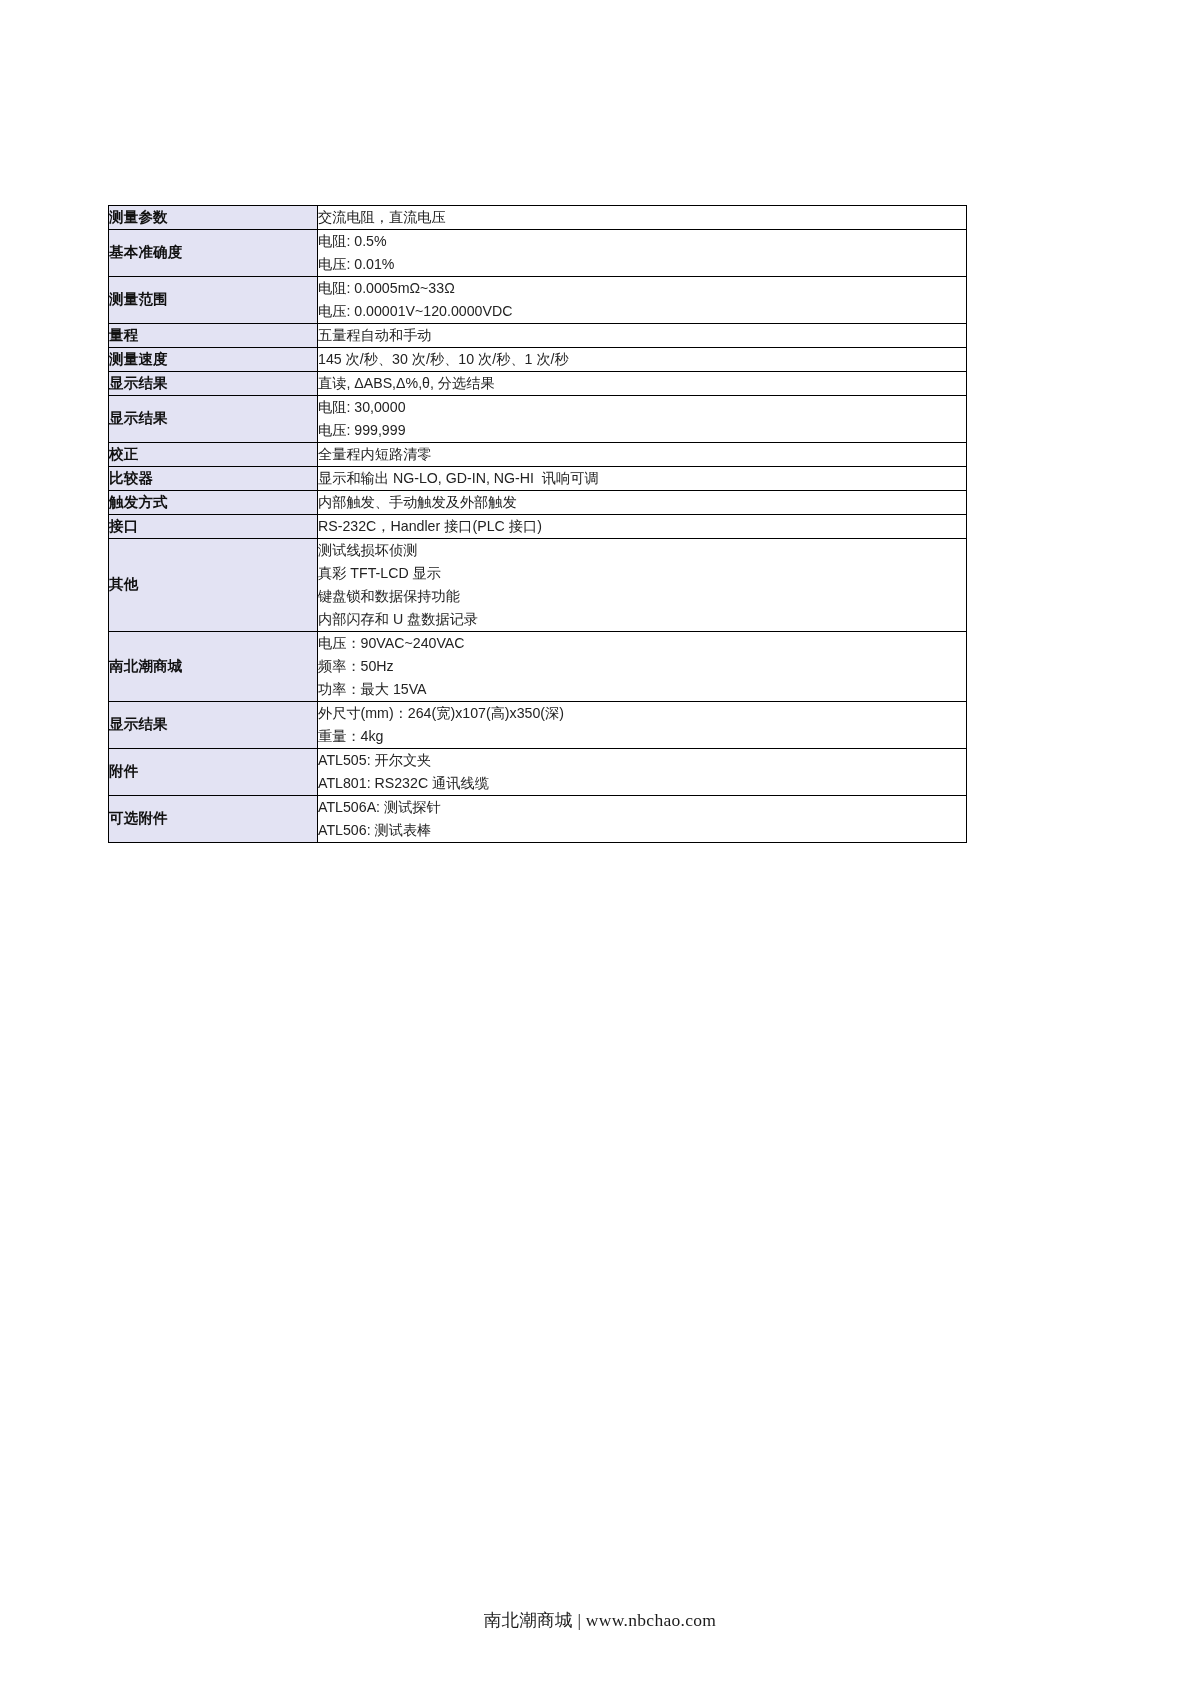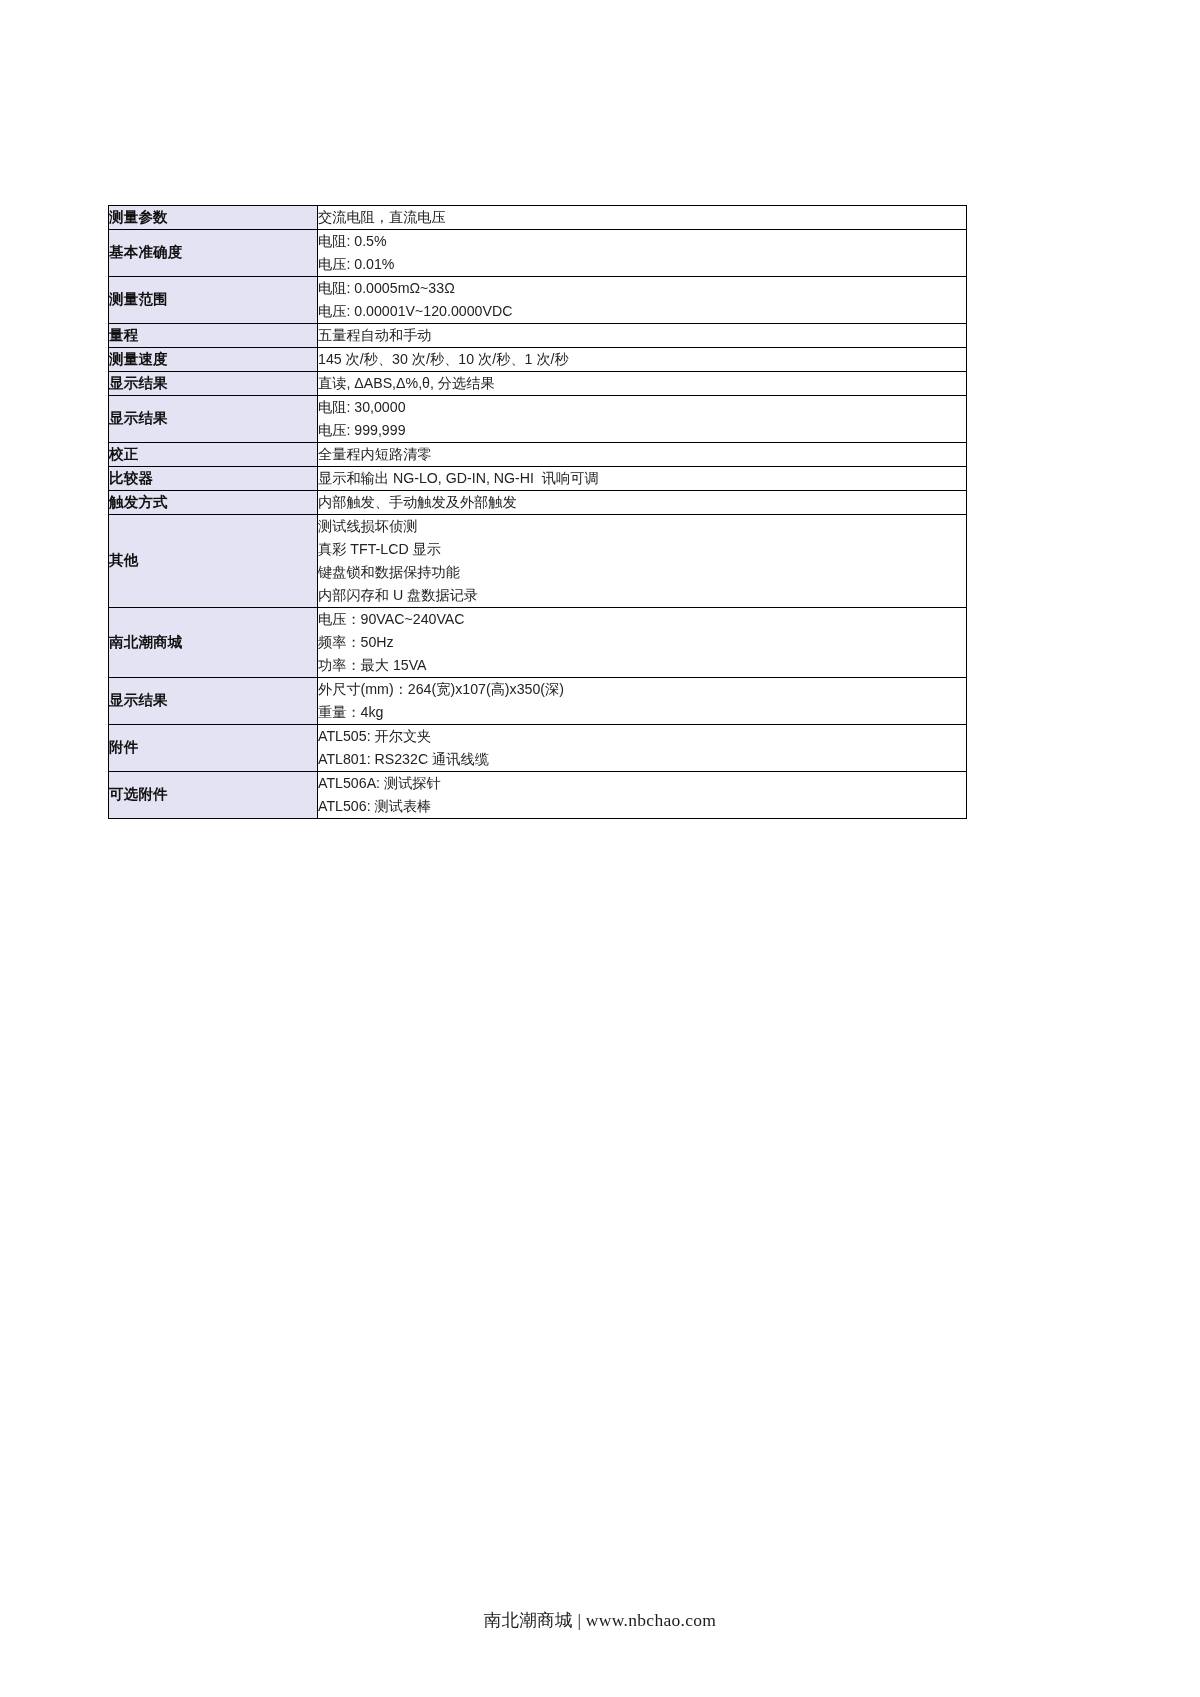--- a/index.html
+++ b/index.html
@@ -134,20 +134,26 @@
             <span class="ln">显示和输出 NG-LO, GD-IN, NG-HI  讯响可调</span>
           </td>
         </tr>
         <tr>
           <td class="col-label">触发方式</td>
           <td class="col-value">
             <span class="ln">内部触发、手动触发及外部触发</span>
           </td>
         </tr>
         <tr>
+          <td class="col-label">接口</td>
+          <td class="col-value">
+            <span class="ln">RS-232C，Handler 接口(PLC 接口)</span>
+          </td>
+        </tr>
+        <tr>
           <td class="col-label">其他</td>
           <td class="col-value">
             <span class="ln">测试线损坏侦测</span>
             <span class="ln">真彩 TFT-LCD 显示</span>
             <span class="ln">键盘锁和数据保持功能</span>
             <span class="ln">内部闪存和 U 盘数据记录</span>
           </td>
         </tr>
         <tr>
           <td class="col-label">南北潮商城</td>

